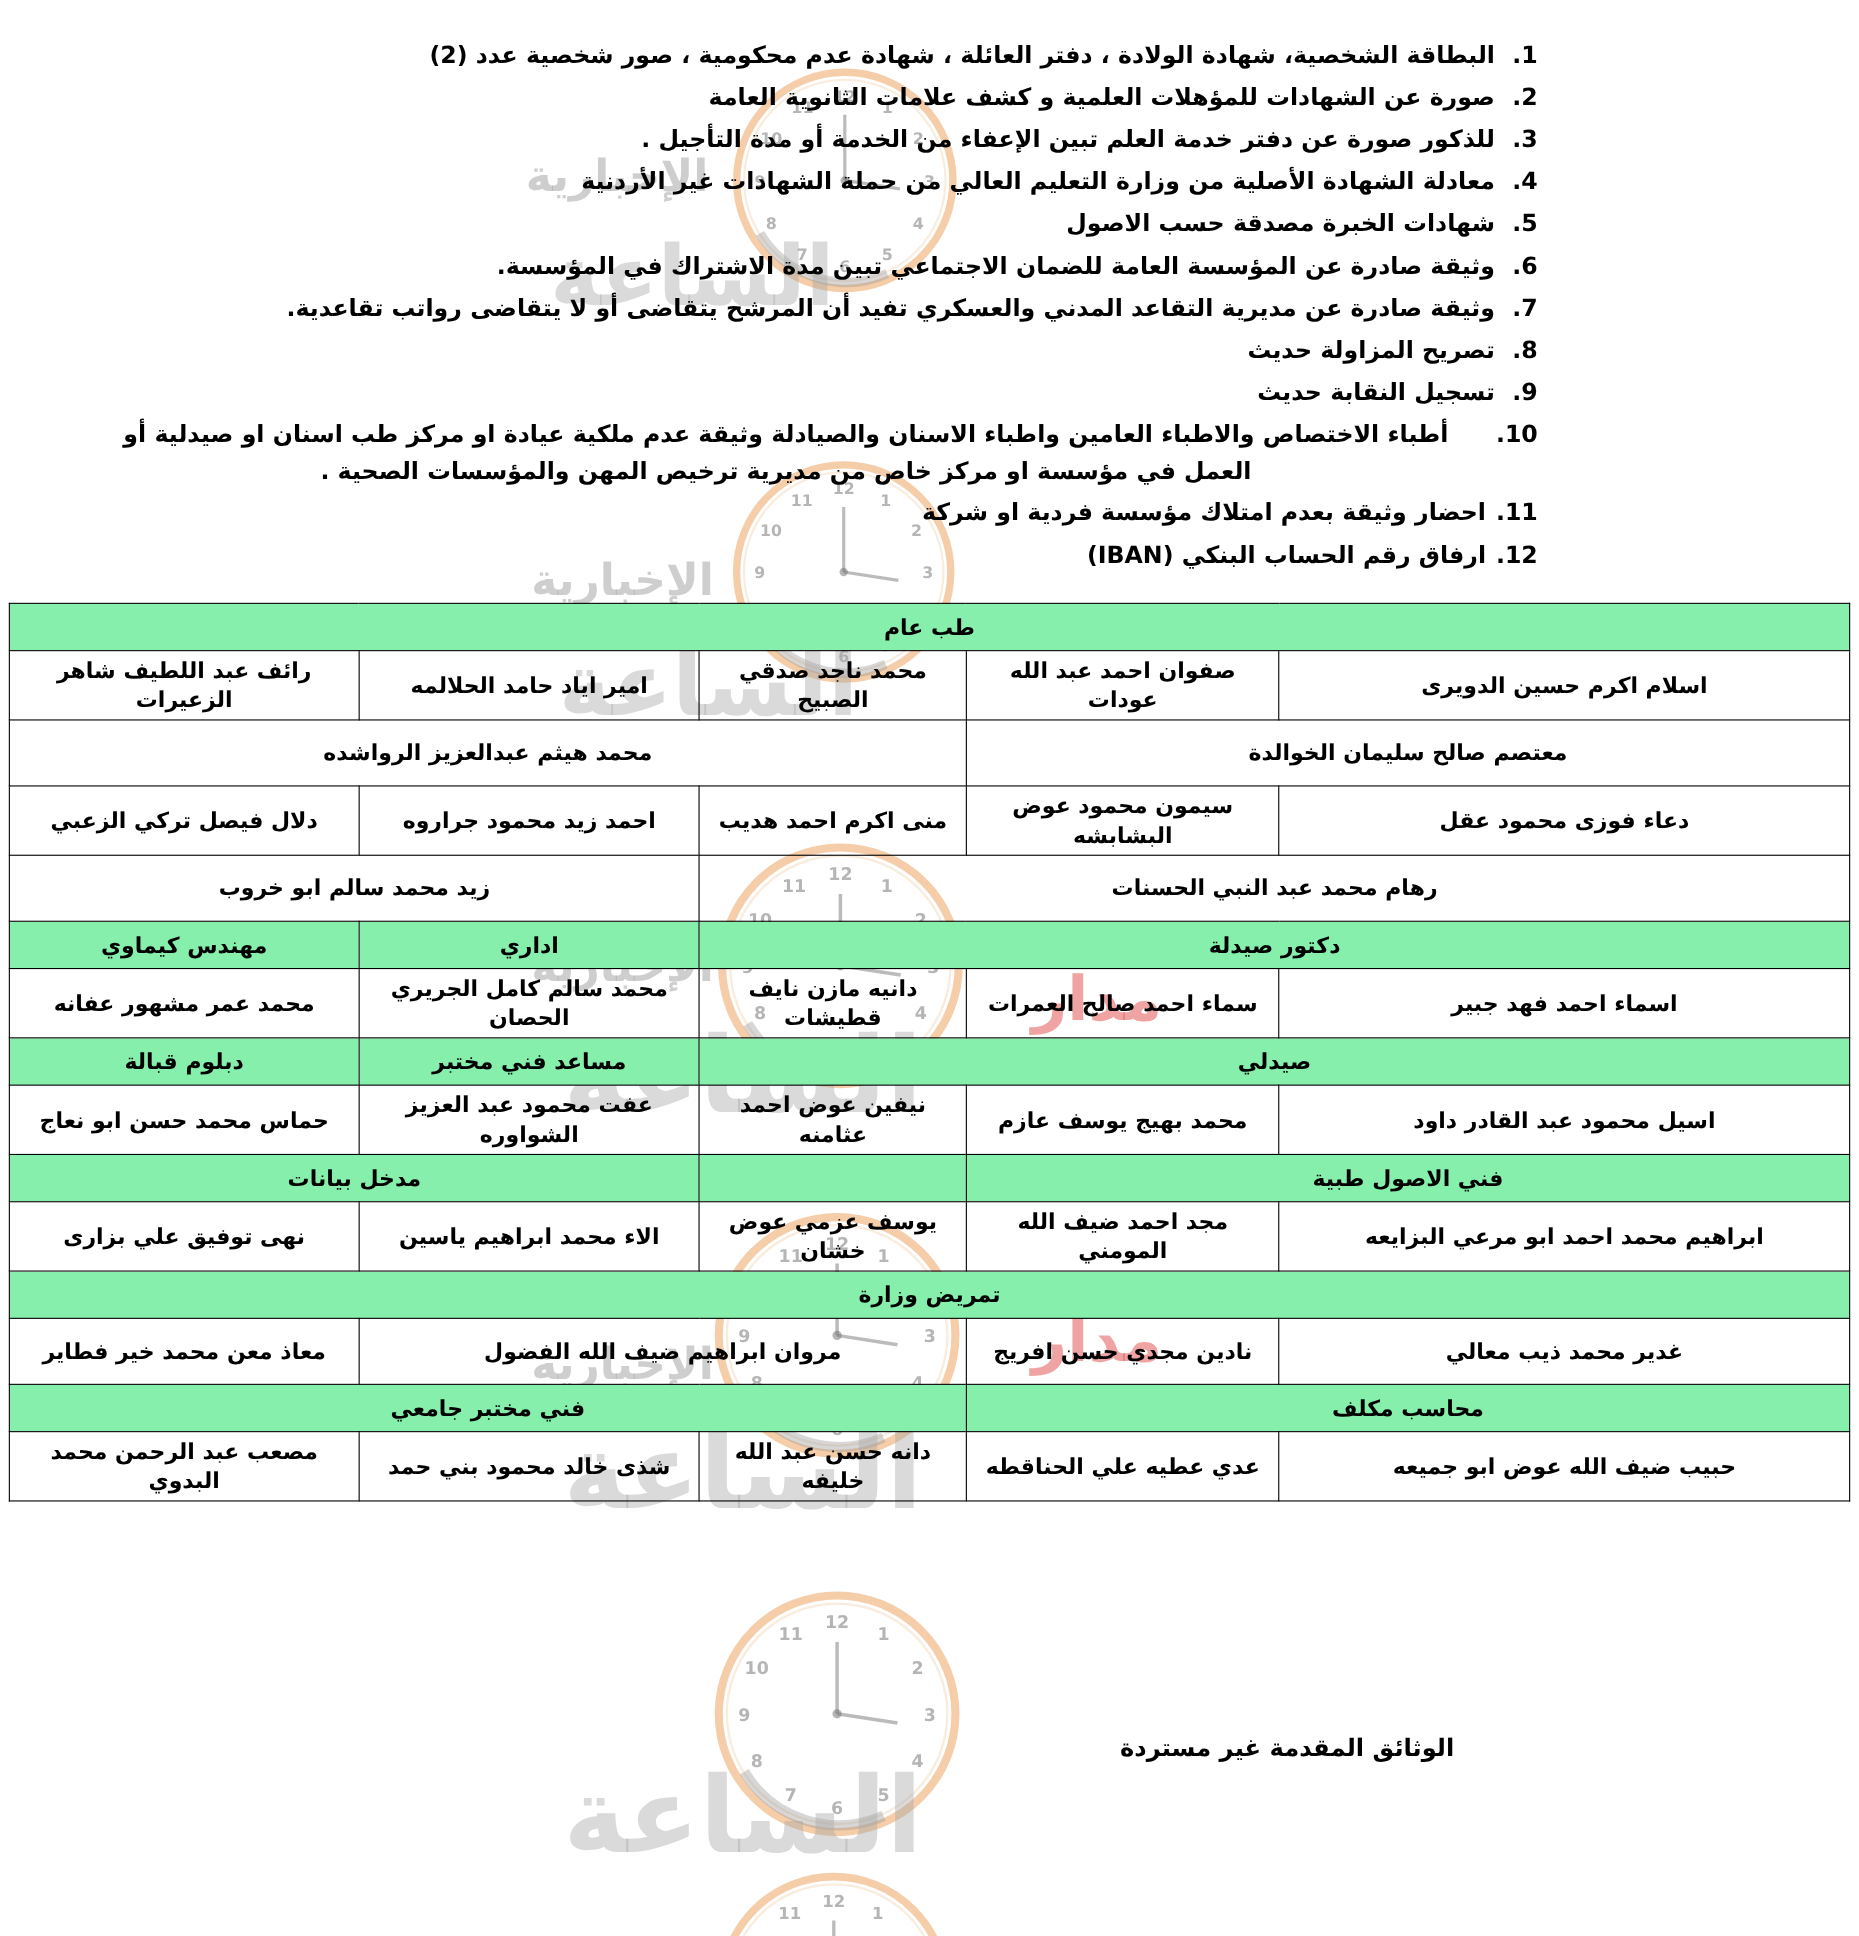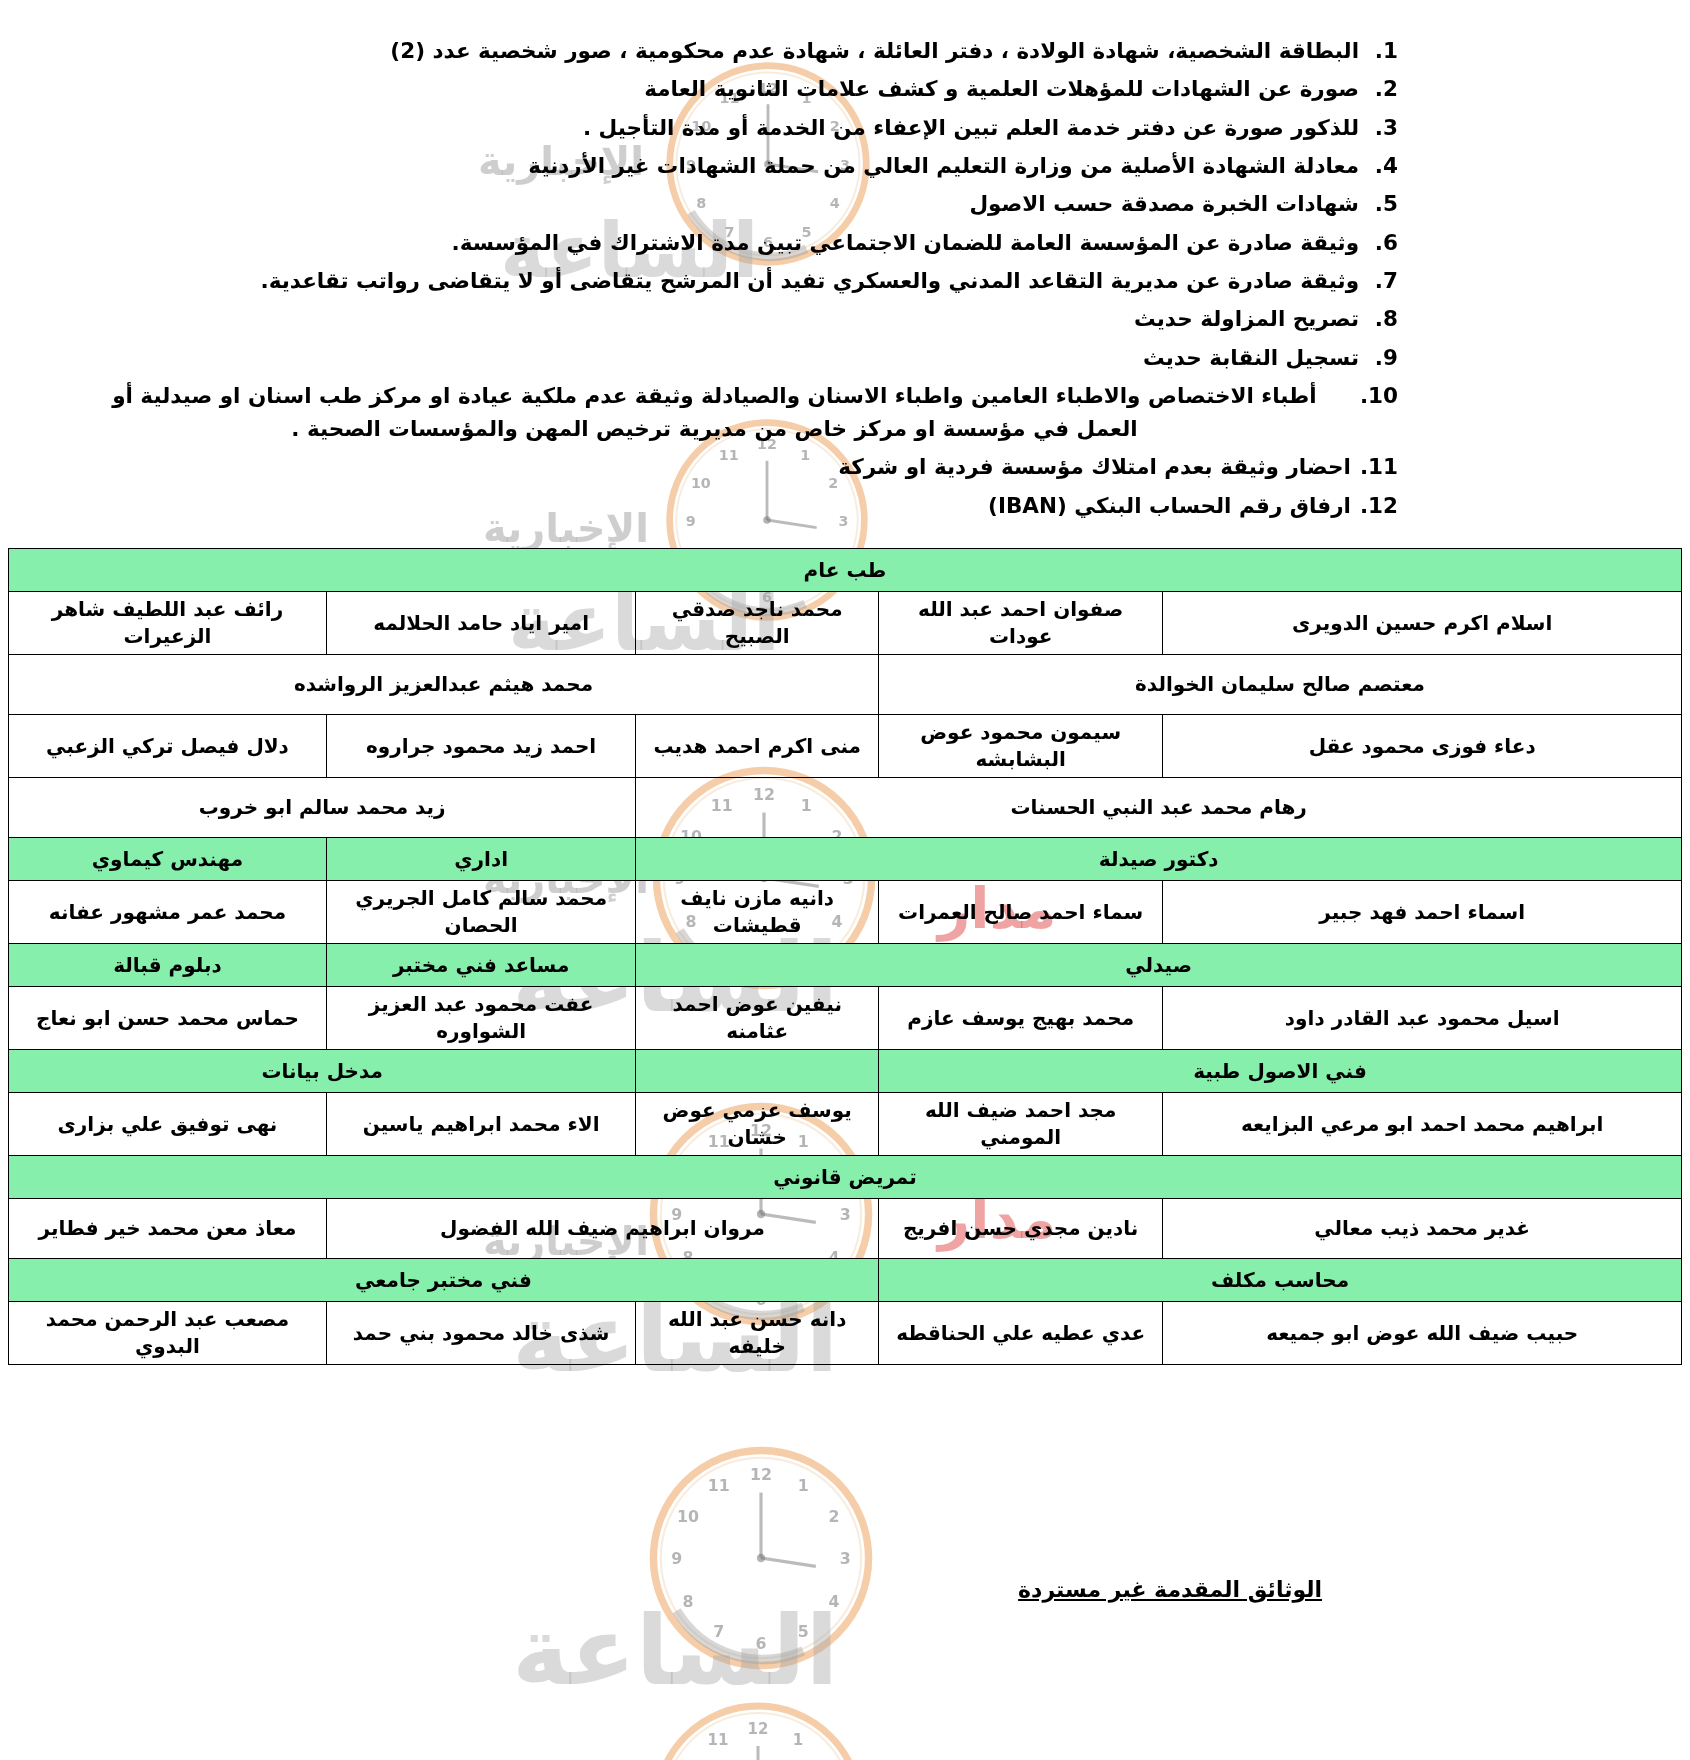--- a/index.html
+++ b/index.html
@@ -60,21 +60,20 @@
     overflow:hidden;
   }
   .names-table td.hdr { background:#86efac; height:43px; }
   .names-table td.data { height:60px; background:transparent; }
 
   .footer-note {
     margin:212px 368px 0 0;
     text-align:right;
     font-size:22px;
     font-weight:bold;
-    text-decoration:underline;
   }
 </style>
 </head>
 <body>
 
 <div class="wm-layer" id="wm-layer">
     <div class="wm-abs" style="left: 662px; top: 58px;"><svg width="212" height="212" viewBox="0 0 220 220">
         <circle cx="110" cy="110" r="102" fill="none" stroke="rgba(242,193,146,0.8)" stroke-width="7"></circle>
         <circle cx="110" cy="110" r="95" fill="none" stroke="rgba(244,217,188,0.5)" stroke-width="2"></circle>
         <text x="150.0" y="46.7" text-anchor="middle" font-size="15" font-family="DejaVu Sans, sans-serif" fill="rgba(120,120,120,0.55)">1</text>
@@ -324,21 +323,21 @@
           <td colspan="2" class="hdr">مدخل بيانات</td>
         </tr>
         <tr>
           <td class="data">ابراهيم محمد احمد ابو مرعي البزايعه</td>
           <td class="data">مجد احمد ضيف الله المومني</td>
           <td class="data">يوسف عزمي عوض خشان</td>
           <td class="data">الاء محمد ابراهيم ياسين</td>
           <td class="data">نهى توفيق علي بزارى</td>
         </tr>
         <tr>
-          <td colspan="5" class="hdr">تمريض قانوني</td>
+          <td colspan="5" class="hdr">تمريض وزارة</td>
         </tr>
         <tr>
           <td class="data">غدير محمد ذيب معالي</td>
           <td class="data">نادين مجدي حسن افريج</td>
           <td colspan="2" class="data">مروان ابراهيم ضيف الله الفضول</td>
           <td class="data">معاذ معن محمد خير فطاير</td>
         </tr>
         <tr>
           <td colspan="2" class="hdr">محاسب مكلف</td>
           <td colspan="3" class="hdr">فني مختبر جامعي</td>

